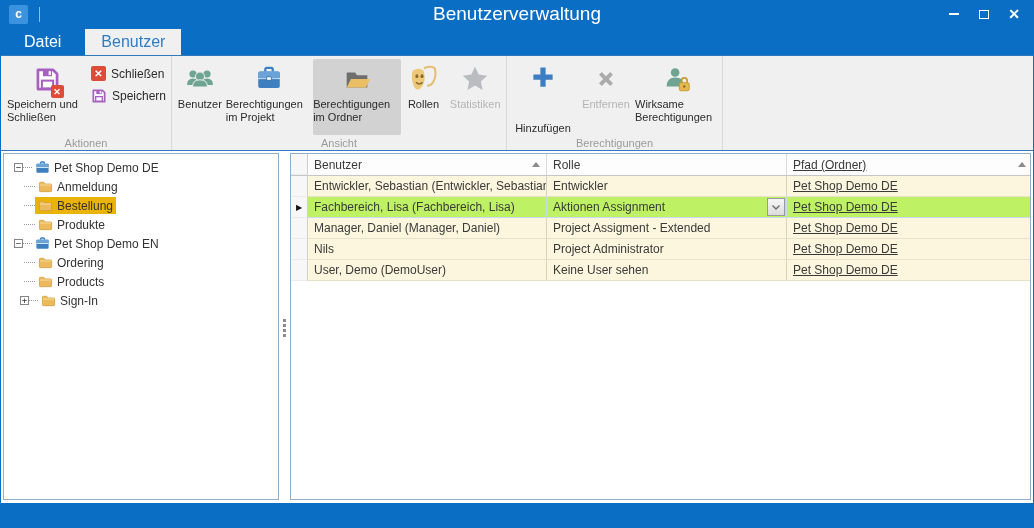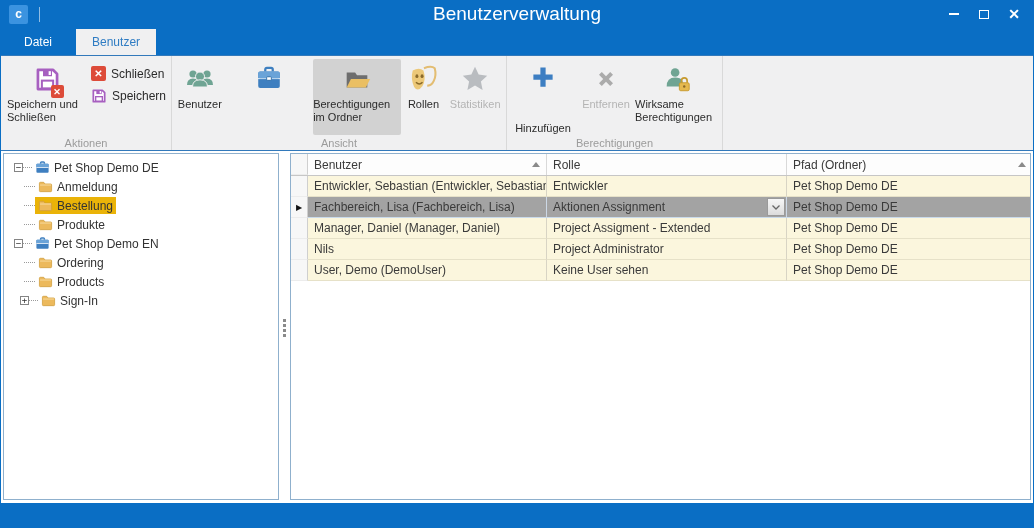--- a/index.html
+++ b/index.html
@@ -15,21 +15,21 @@
   .qa-divider { width:1px; height:15px; background:rgba(255,255,255,.55); margin-left:11px; }
   .title-text { position:absolute; left:0; right:0; text-align:center; color:#fff; font-size:19px; pointer-events:none; }
   .win-controls { position:absolute; right:4px; top:0; height:28px; display:flex; }
   .win-btn { width:30px; height:28px; display:flex; align-items:center; justify-content:center; color:#fff; }
   .glyph-min { width:10px; height:2px; background:#fff; }
   .glyph-max { width:10px; height:9px; border:1.5px solid #fff; }
   .glyph-close { font-size:14px; font-weight:bold; line-height:1; }
 
   
   .tabstrip { height:27px; background:#0a6ec4; display:flex; align-items:flex-end; padding-left:7px; }
-  .tab { height:26px; line-height:26px; padding:0 16px; color:#fff; font-size:12px; }
+  .tab { height:26px; line-height:26px; padding:0 16px; color:#fff; font-size:16px; }
   .tab.active { background:#f0f0f1; color:#2f7cc3; }
   .tab.inactive { margin-right:8px; }
 
   
   .ribbon { height:95px; background:#f0f0f1; border-top:1px solid #3279bb; display:flex; position:relative; }
   .rgroup { position:relative; height:100%; padding:3px 2px 15px 2px; display:flex; align-items:flex-start; border-right:1px solid #d9d9d9; }
   .rgroup-label { position:absolute; bottom:1px; left:0; right:0; text-align:center; font-size:11px; color:#9b9b9b; }
   .bigbtn { display:flex; flex-direction:column; align-items:center; justify-content:flex-start;
             height:76px; padding-top:3px; border-radius:2px; }
   .bigbtn .ic { height:34px; display:flex; align-items:center; justify-content:center; position:relative; }
@@ -66,25 +66,25 @@
   .tlabel { font-size:12px; color:#333; white-space:nowrap; }
 
   
   .grid-header { display:flex; height:22px; background:#fdfdfd; border-bottom:1px solid #c6c6c6; }
   .hcell { display:flex; align-items:center; border-right:1px solid #d9d9d9; color:#3a3a3a; padding-left:6px; font-size:12px; }
   .hcell:last-child { border-right:none; }
   .grid-row { display:flex; height:21px; }
   .cell { display:flex; align-items:center; padding-left:6px; font-size:12px; color:#3a3a3a;
           border-right:1px solid #d8d4c4; border-bottom:1px solid #e6e1c8; background:#fbf6dd; white-space:nowrap; overflow:hidden; }
   .grid-row .cell:last-child { border-right:none; }
-  .grid-row.sel .cell { background:#a3a3a3; border-bottom-color:#c9daeb; border-right-color:#ccd8e6; }
+  .grid-row.sel .cell { background:#bef264; border-bottom-color:#c9daeb; border-right-color:#ccd8e6; }
   .c-gutter { width:17px; flex:none; padding-left:0; justify-content:center; }
   .c-ben { width:239px; flex:none; }
   .c-rolle { width:240px; flex:none; position:relative; }
-  .c-pfad { flex:1; }
+  .c-pfad { flex:1;text-decoration:underline; }
   .gutter-cell { background:#f7f7f7 !important; border-right:1px solid #cfcfcf !important; border-bottom:1px solid #ececec !important; }
   .grid-header .c-gutter { background:#f3f3f3; }
   .row-ind { font-size:8px; color:#111; }
   .arr-up { width:0; height:0; border-left:4px solid transparent; border-right:4px solid transparent;
             border-bottom:5px solid #8a8a8a; margin-left:auto; margin-right:6px; }
   .dd-btn { position:absolute; right:1px; top:1px; bottom:1px; width:18px; background:linear-gradient(#f6f6f6,#dcdcdc);
             border:1px solid #9a9a9a; display:flex; align-items:center; justify-content:center; }
 
   
   .statusbar { height:25px; background:#0a6ec4; }
@@ -168,20 +168,21 @@
       <div class="bigbtn" style="width:88px;">
         <div class="ic">
           <svg width="30" height="30" viewBox="0 0 32 32">
             <path d="M12 8 V5.8 q0-1.8 1.8-1.8 h4.4 q1.8 0 1.8 1.8 V8" fill="none" stroke="#3e7fc0" stroke-width="2.4"></path>
             <rect x="4.5" y="8" width="23" height="17.5" rx="2" fill="#3e7fc0"></rect>
             <path d="M4.5 15.5 h23" stroke="#fff" stroke-width="1.2"></path>
             <rect x="4.5" y="8" width="23" height="7.5" rx="2" fill="#6aa3d8"></rect>
             <rect x="13.5" y="13.6" width="5" height="3.8" rx="0.8" fill="#fff" stroke="#2e6da8"></rect>
           </svg>
         </div>
+        <div class="lbl">Berechtigungen im Projekt</div>
       </div>
       <div class="bigbtn sel" style="width:88px;">
         <div class="ic">
           <svg width="30" height="30" viewBox="0 0 32 32">
             <path d="M5 9 h9 l2 3 h11 v13 H5 z" fill="#6e6e6e"></path>
             <path d="M5 25 l4.5 -9 H30 l-4.5 9 z" fill="#eabf63"></path>
           </svg>
         </div>
         <div class="lbl">Berechtigungen im Ordner</div>
       </div>

